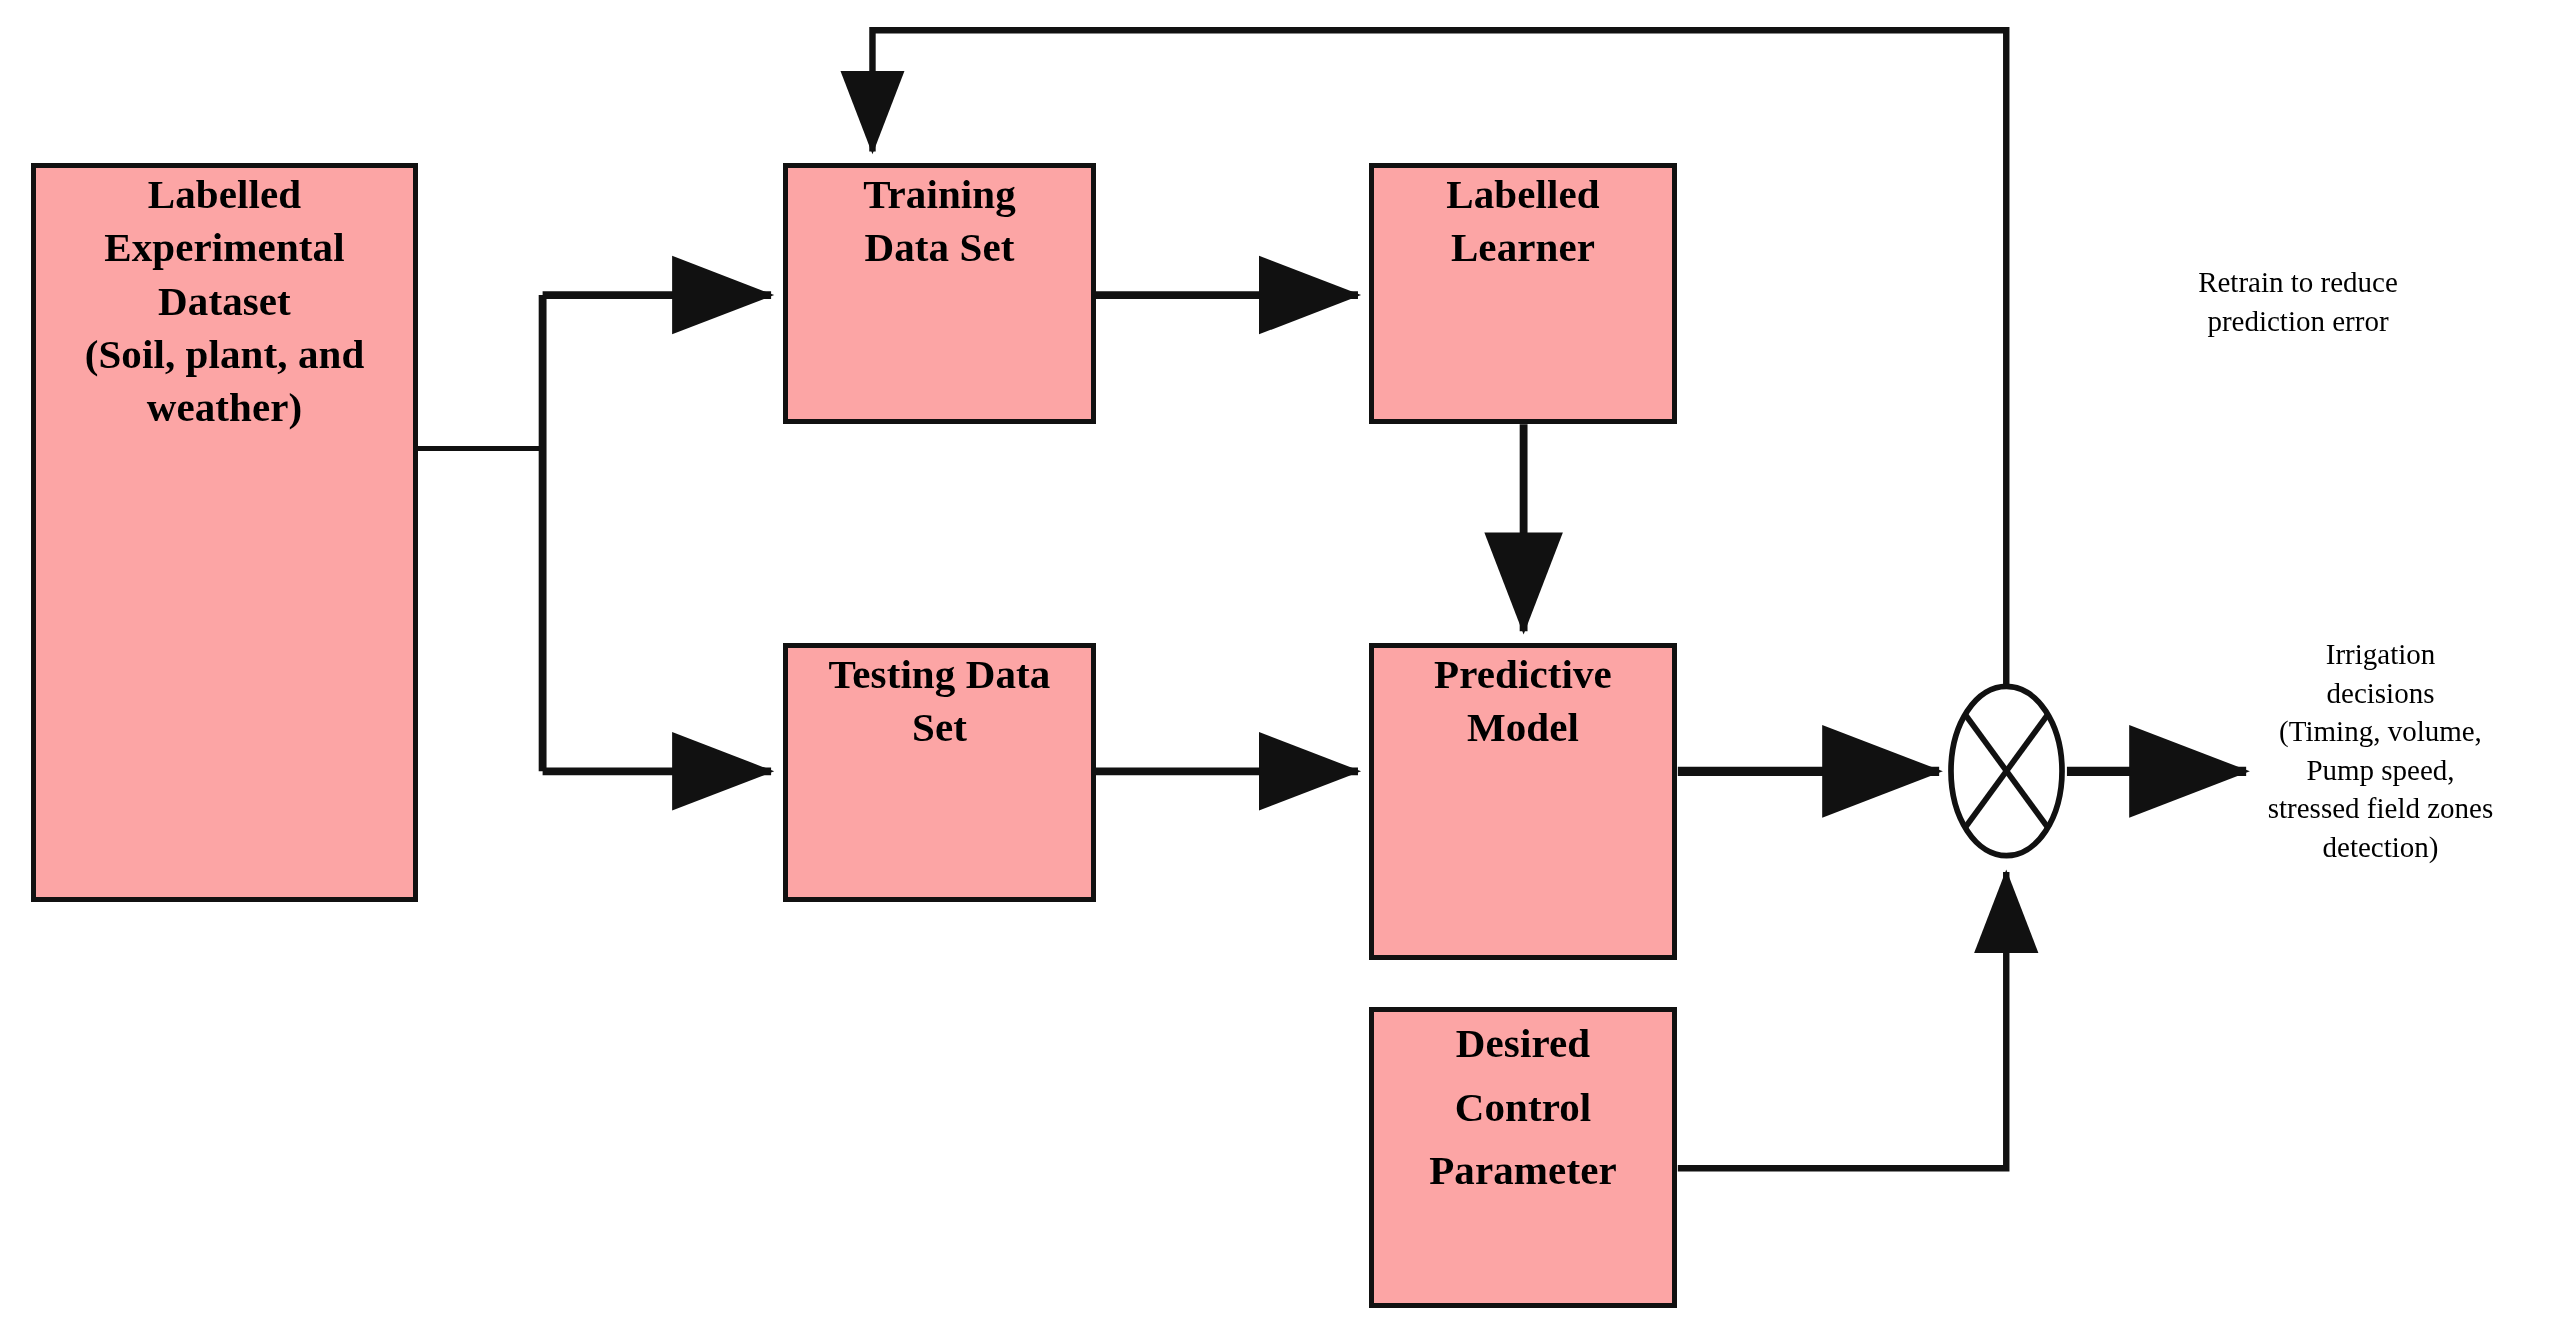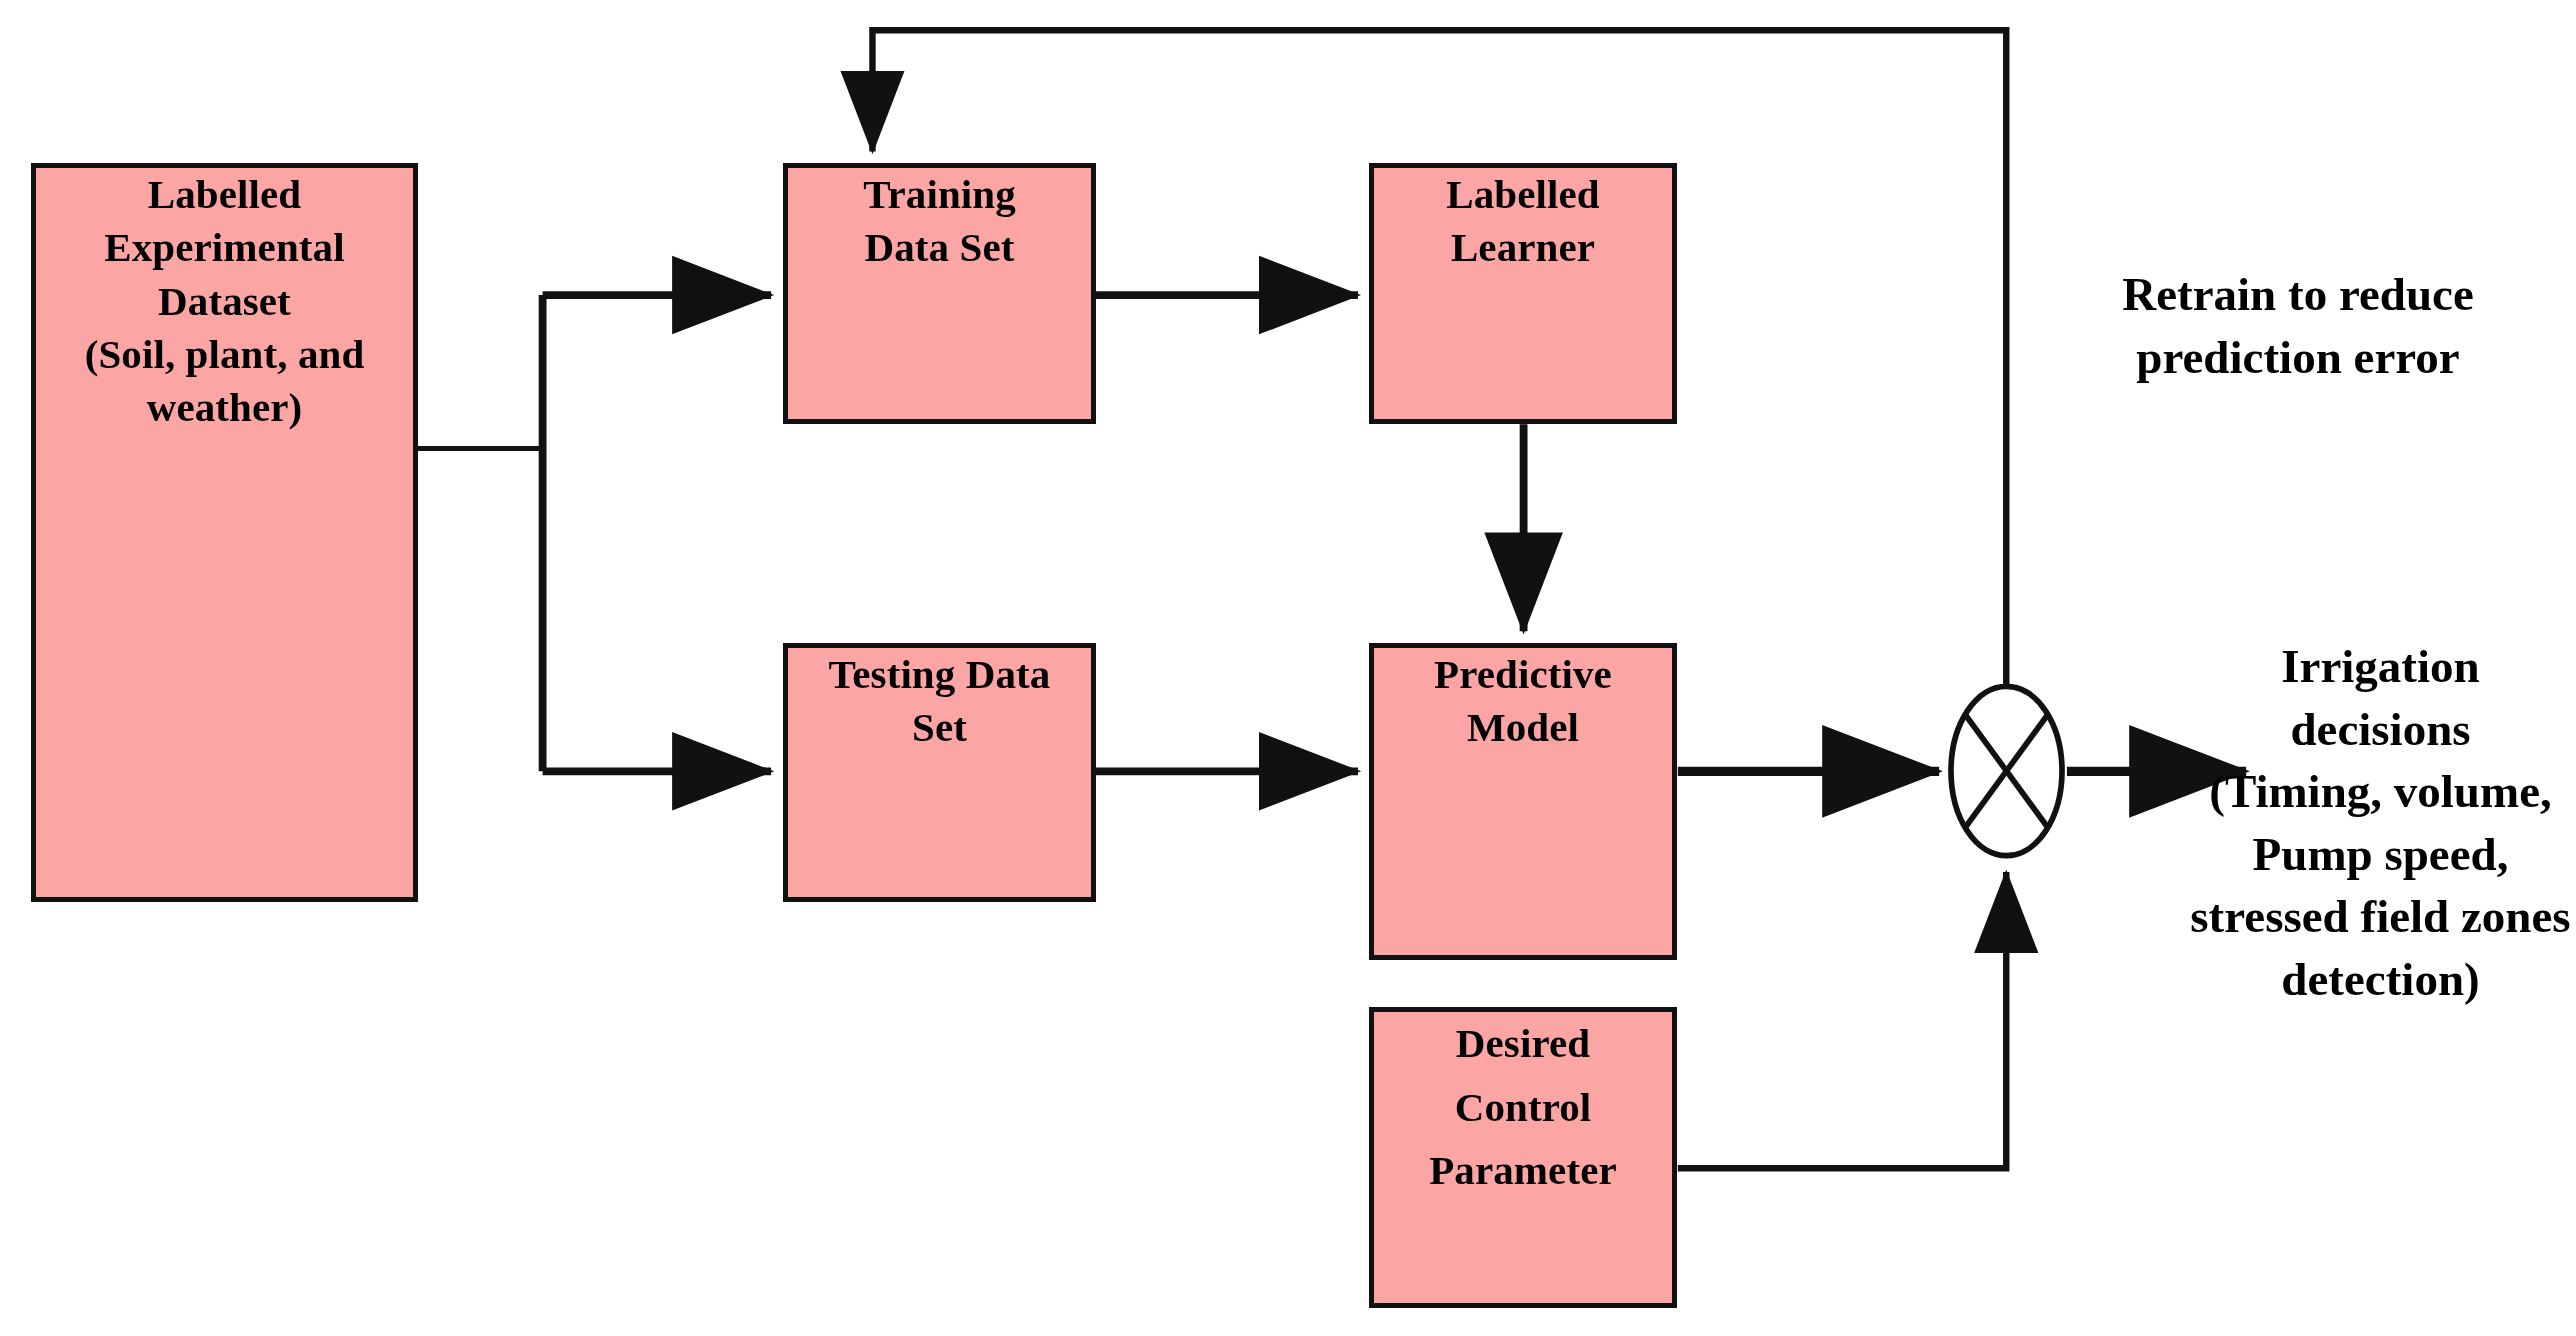--- a/index.html
+++ b/index.html
@@ -36,22 +36,22 @@
     font-weight: bold;
     font-size: 41px;
     line-height: 1.30;
     color: #000000;
     letter-spacing: 0.1px;
     padding: 0 7.1px;
     white-space: pre-line;
   }
   .free-text {
     position: absolute;
-    font-weight: bold;
-    font-size: 47px;
+    font-weight: normal;
+    font-size: 29px;
     line-height: 1.33;
     color: #000000;
     text-align: center;
     white-space: pre-line;
   }
   
   #node-dataset        { left: 31px;   top: 163px;  width: 387px;  height: 739px; }
   #node-training       { left: 783px; top: 163px;  width: 313px;  height: 261px; }
   #node-testing        { left: 783px; top: 643px;  width: 313px;  height: 259px; }
   #node-learner        { left: 1369px; top: 163px;  width: 308px;  height: 261px; }

